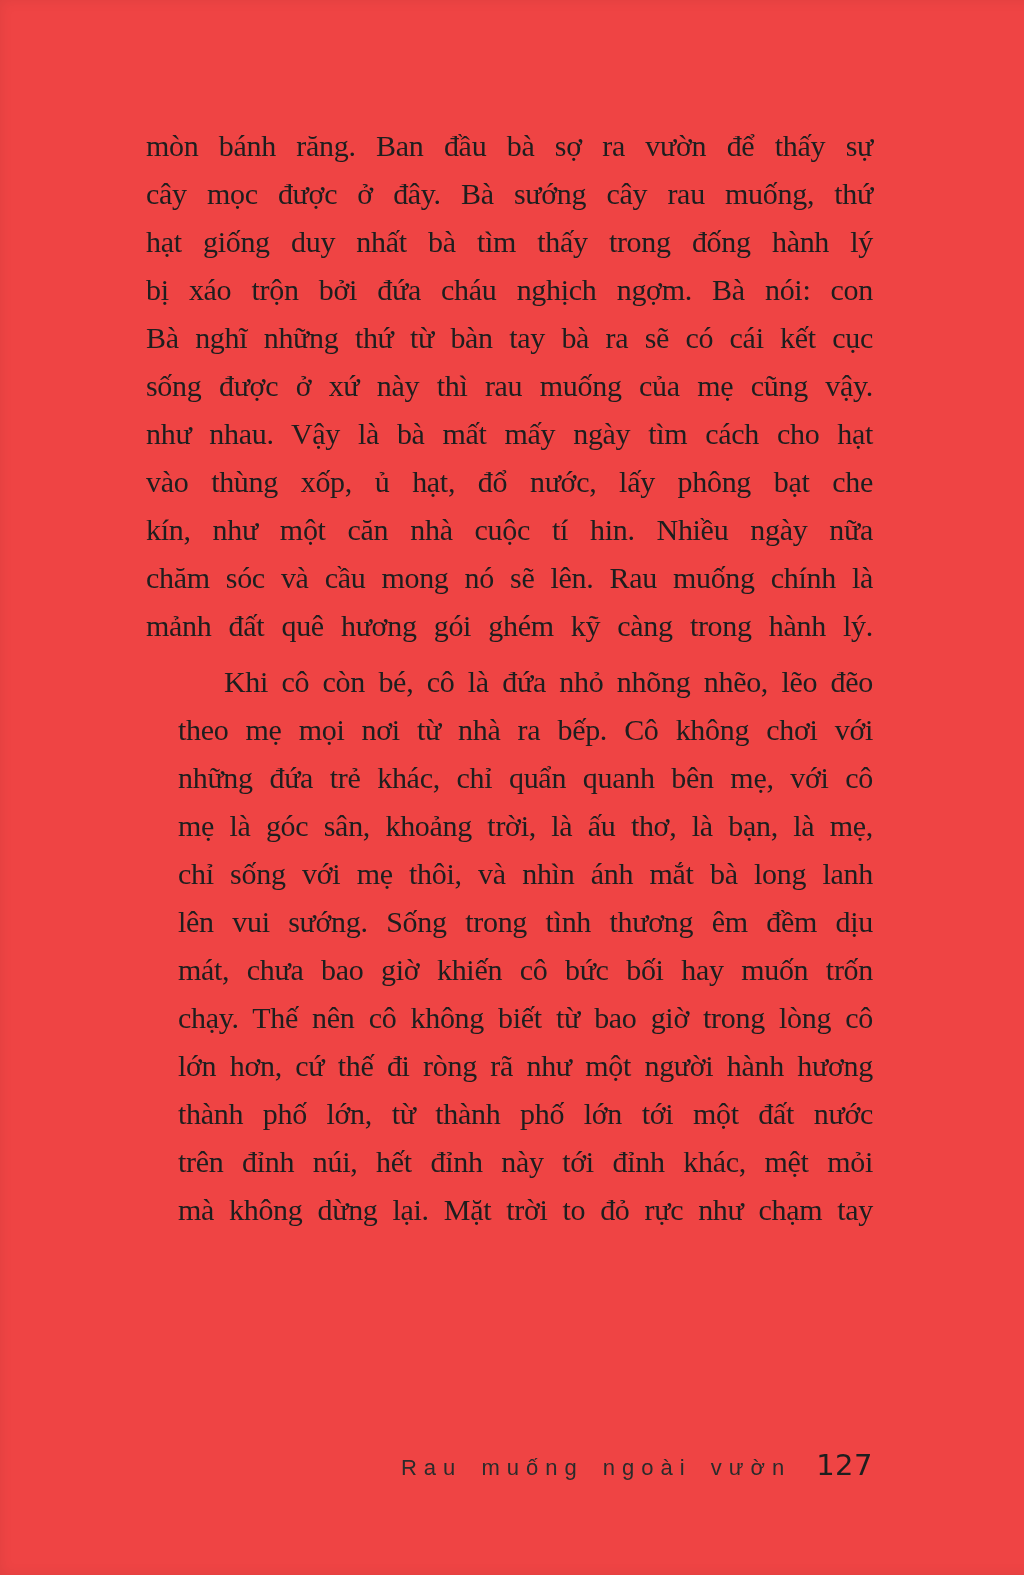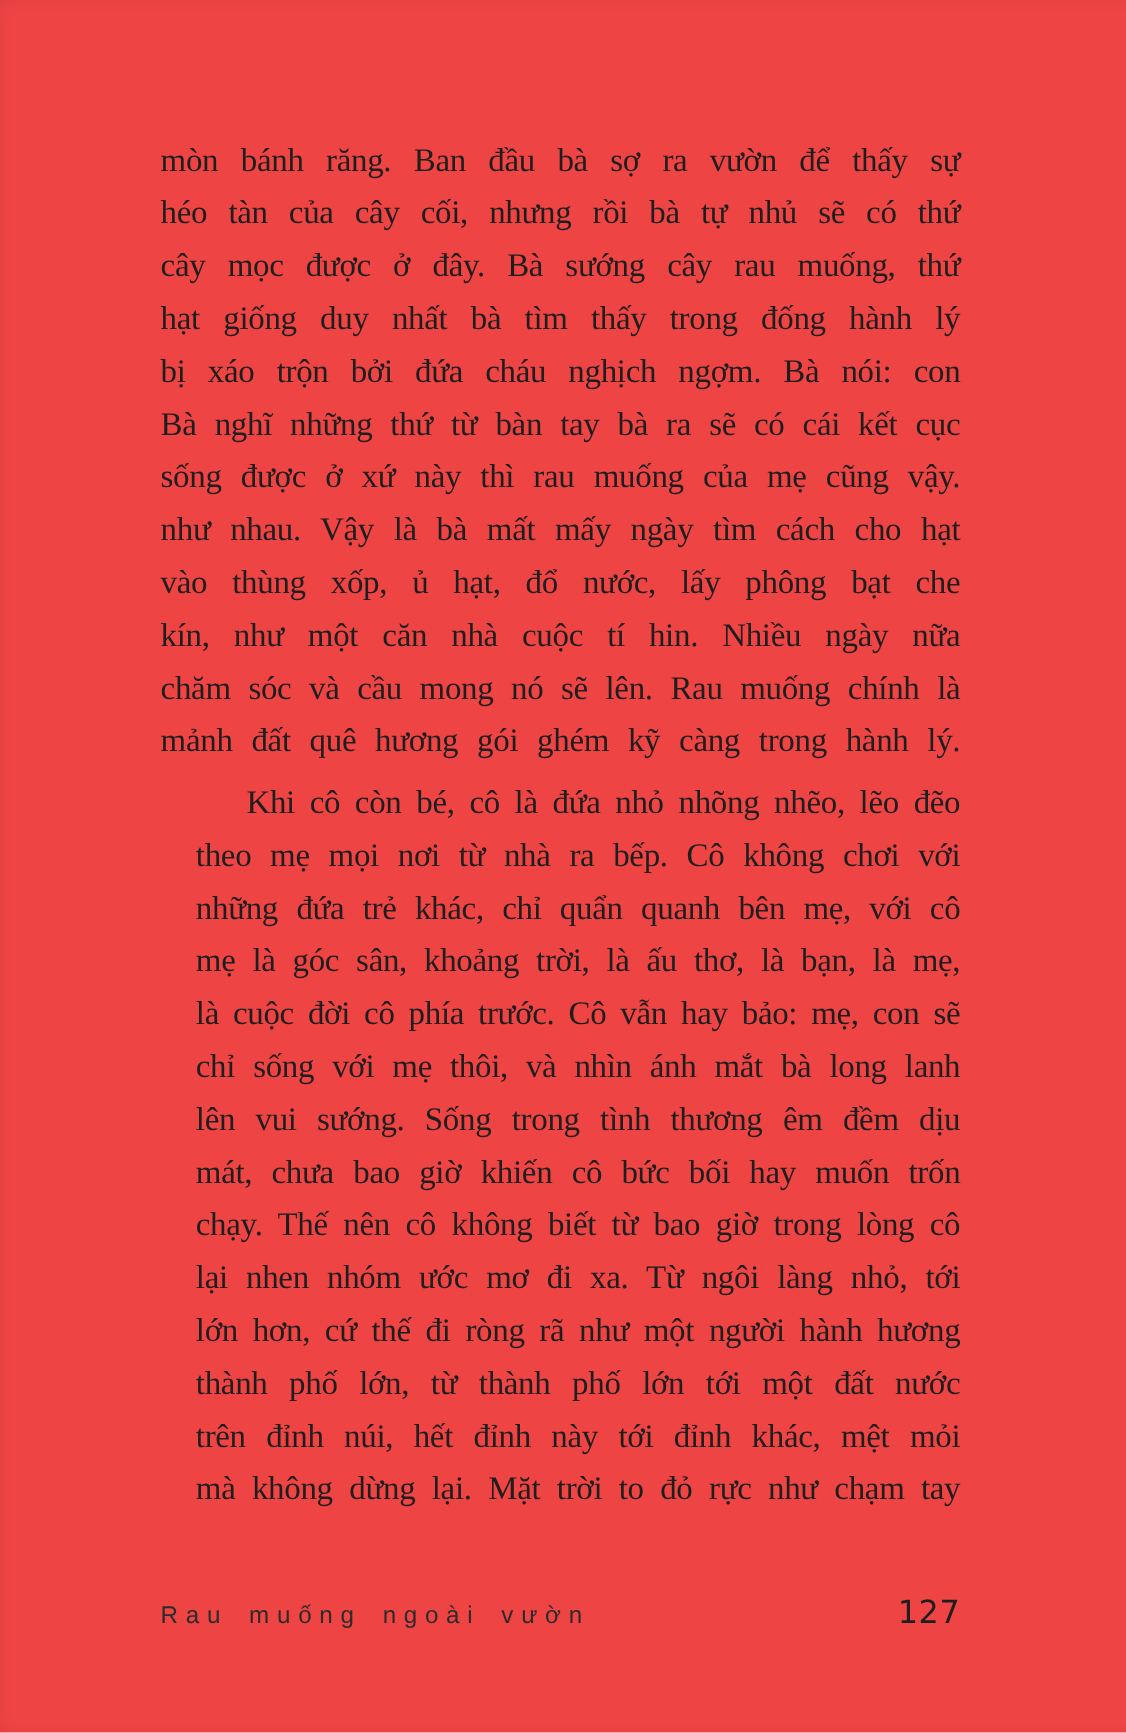--- a/index.html
+++ b/index.html
@@ -42,23 +42,23 @@
   }
   .line.indent {
     padding-left: 46px;
   }
   .footer {
     position: absolute;
     left: 146px;
     top: 1448px;
     width: 727px;
     display: flex;
-    justify-content: space-between;
+    justify-content: flex-end;
     align-items: baseline;
-    gap: 52px;
+    gap: 25px;
   }
   .running-title {
     font-family: "Liberation Sans", "DejaVu Sans", sans-serif;
     font-size: 22px;
     letter-spacing: 7px;
     word-spacing: 6px;
     color: #2b2b2b;
     white-space: nowrap;
   }
   .page-number {
@@ -71,43 +71,40 @@
 </style>
 </head>
 <body>
 
 <div class="page">
 
   <div class="text-block">
 
   <div class="paragraph">
         <div class="line">mòn bánh răng. Ban đầu bà sợ ra vườn để thấy sự</div>
-        <div class="line">héo tàn của cây cối, nhưng rồi bà tự nhủ sẽ có thứ</div>
         <div class="line">cây mọc được ở đây. Bà sướng cây rau muống, thứ</div>
         <div class="line">hạt giống duy nhất bà tìm thấy trong đống hành lý</div>
         <div class="line">bị xáo trộn bởi đứa cháu nghịch ngợm. Bà nói: con</div>
         <div class="line">Bà nghĩ những thứ từ bàn tay bà ra sẽ có cái kết cục</div>
         <div class="line">sống được ở xứ này thì rau muống của mẹ cũng vậy.</div>
         <div class="line">như nhau. Vậy là bà mất mấy ngày tìm cách cho hạt</div>
         <div class="line">vào thùng xốp, ủ hạt, đổ nước, lấy phông bạt che</div>
         <div class="line">kín, như một căn nhà cuộc tí hin. Nhiều ngày nữa</div>
         <div class="line">chăm sóc và cầu mong nó sẽ lên. Rau muống chính là</div>
         <div class="line">mảnh đất quê hương gói ghém kỹ càng trong hành lý.</div>
       </div>
       <div class="paragraph">
         <div class="line indent">Khi cô còn bé, cô là đứa nhỏ nhõng nhẽo, lẽo đẽo</div>
         <div class="line">theo mẹ mọi nơi từ nhà ra bếp. Cô không chơi với</div>
         <div class="line">những đứa trẻ khác, chỉ quẩn quanh bên mẹ, với cô</div>
         <div class="line">mẹ là góc sân, khoảng trời, là ấu thơ, là bạn, là mẹ,</div>
-        <div class="line">là cuộc đời cô phía trước. Cô vẫn hay bảo: mẹ, con sẽ</div>
         <div class="line">chỉ sống với mẹ thôi, và nhìn ánh mắt bà long lanh</div>
         <div class="line">lên vui sướng. Sống trong tình thương êm đềm dịu</div>
         <div class="line">mát, chưa bao giờ khiến cô bức bối hay muốn trốn</div>
         <div class="line">chạy. Thế nên cô không biết từ bao giờ trong lòng cô</div>
-        <div class="line">lại nhen nhóm ước mơ đi xa. Từ ngôi làng nhỏ, tới</div>
         <div class="line">lớn hơn, cứ thế đi ròng rã như một người hành hương</div>
         <div class="line">thành phố lớn, từ thành phố lớn tới một đất nước</div>
         <div class="line">trên đỉnh núi, hết đỉnh này tới đỉnh khác, mệt mỏi</div>
         <div class="line">mà không dừng lại. Mặt trời to đỏ rực như chạm tay</div>
       </div>
     </div>
 
   <div class="footer">
     <span class="running-title">Rau muống ngoài vườn</span>
     <span class="page-number">127</span>

